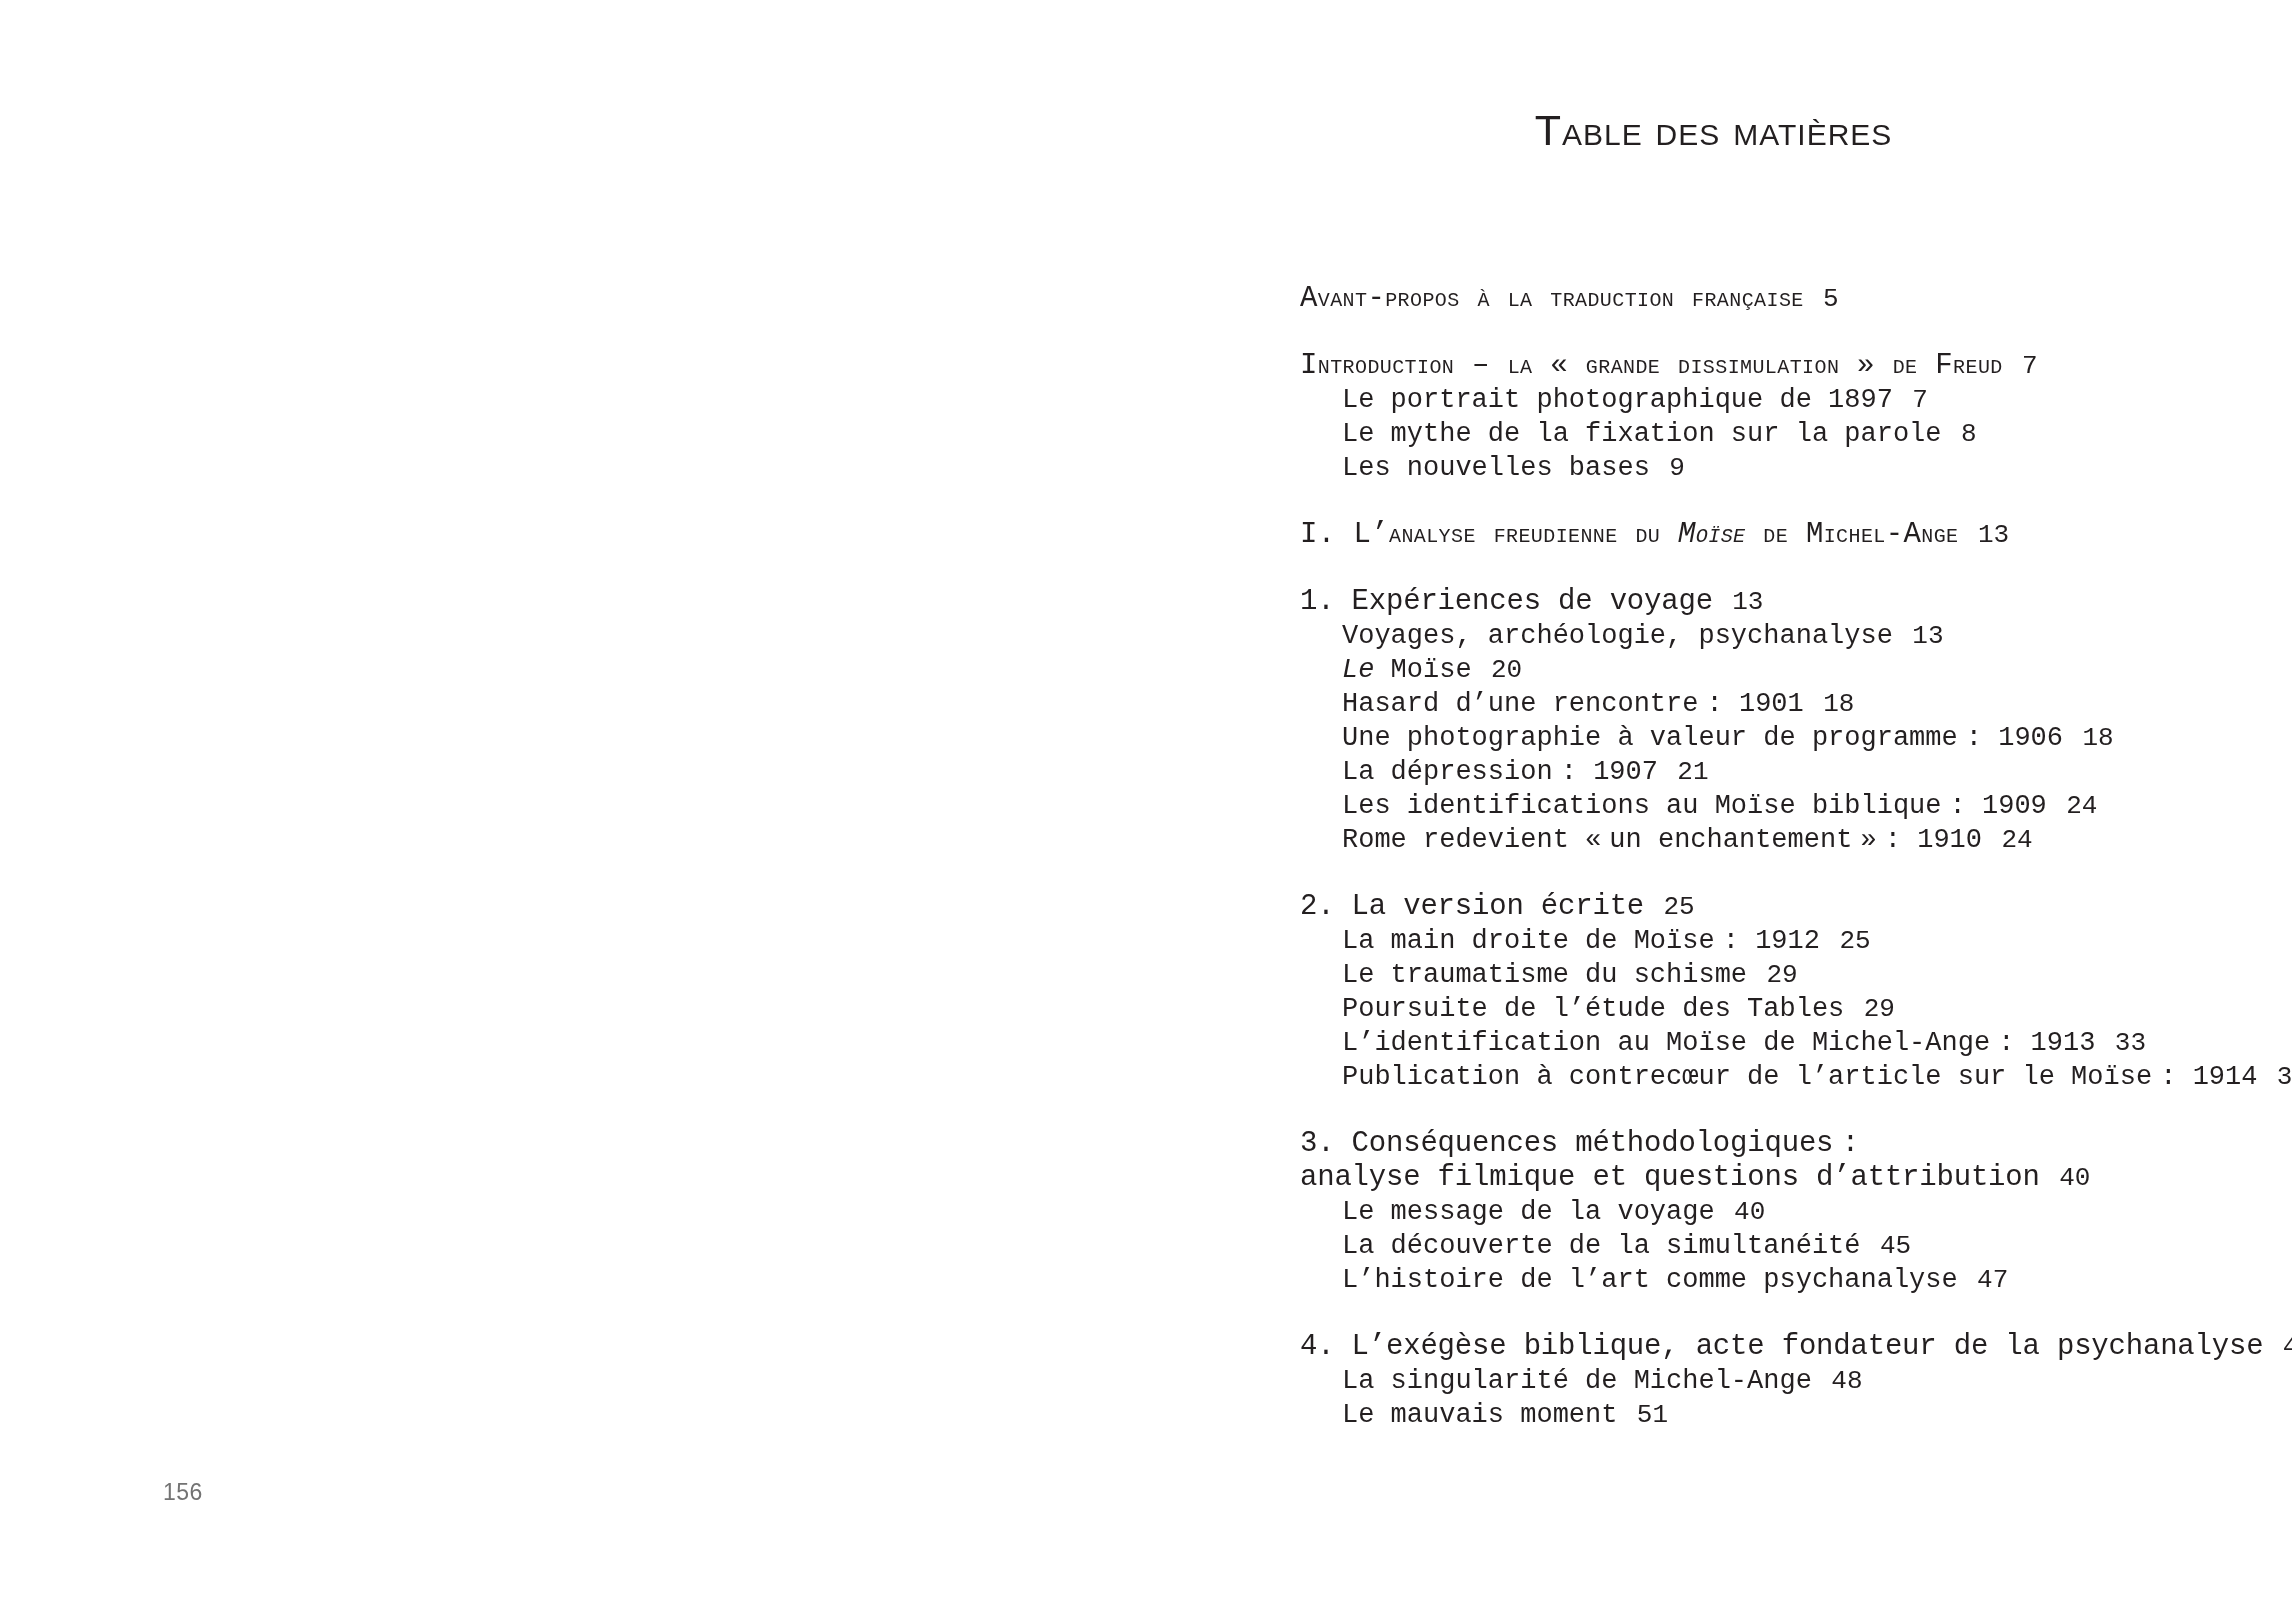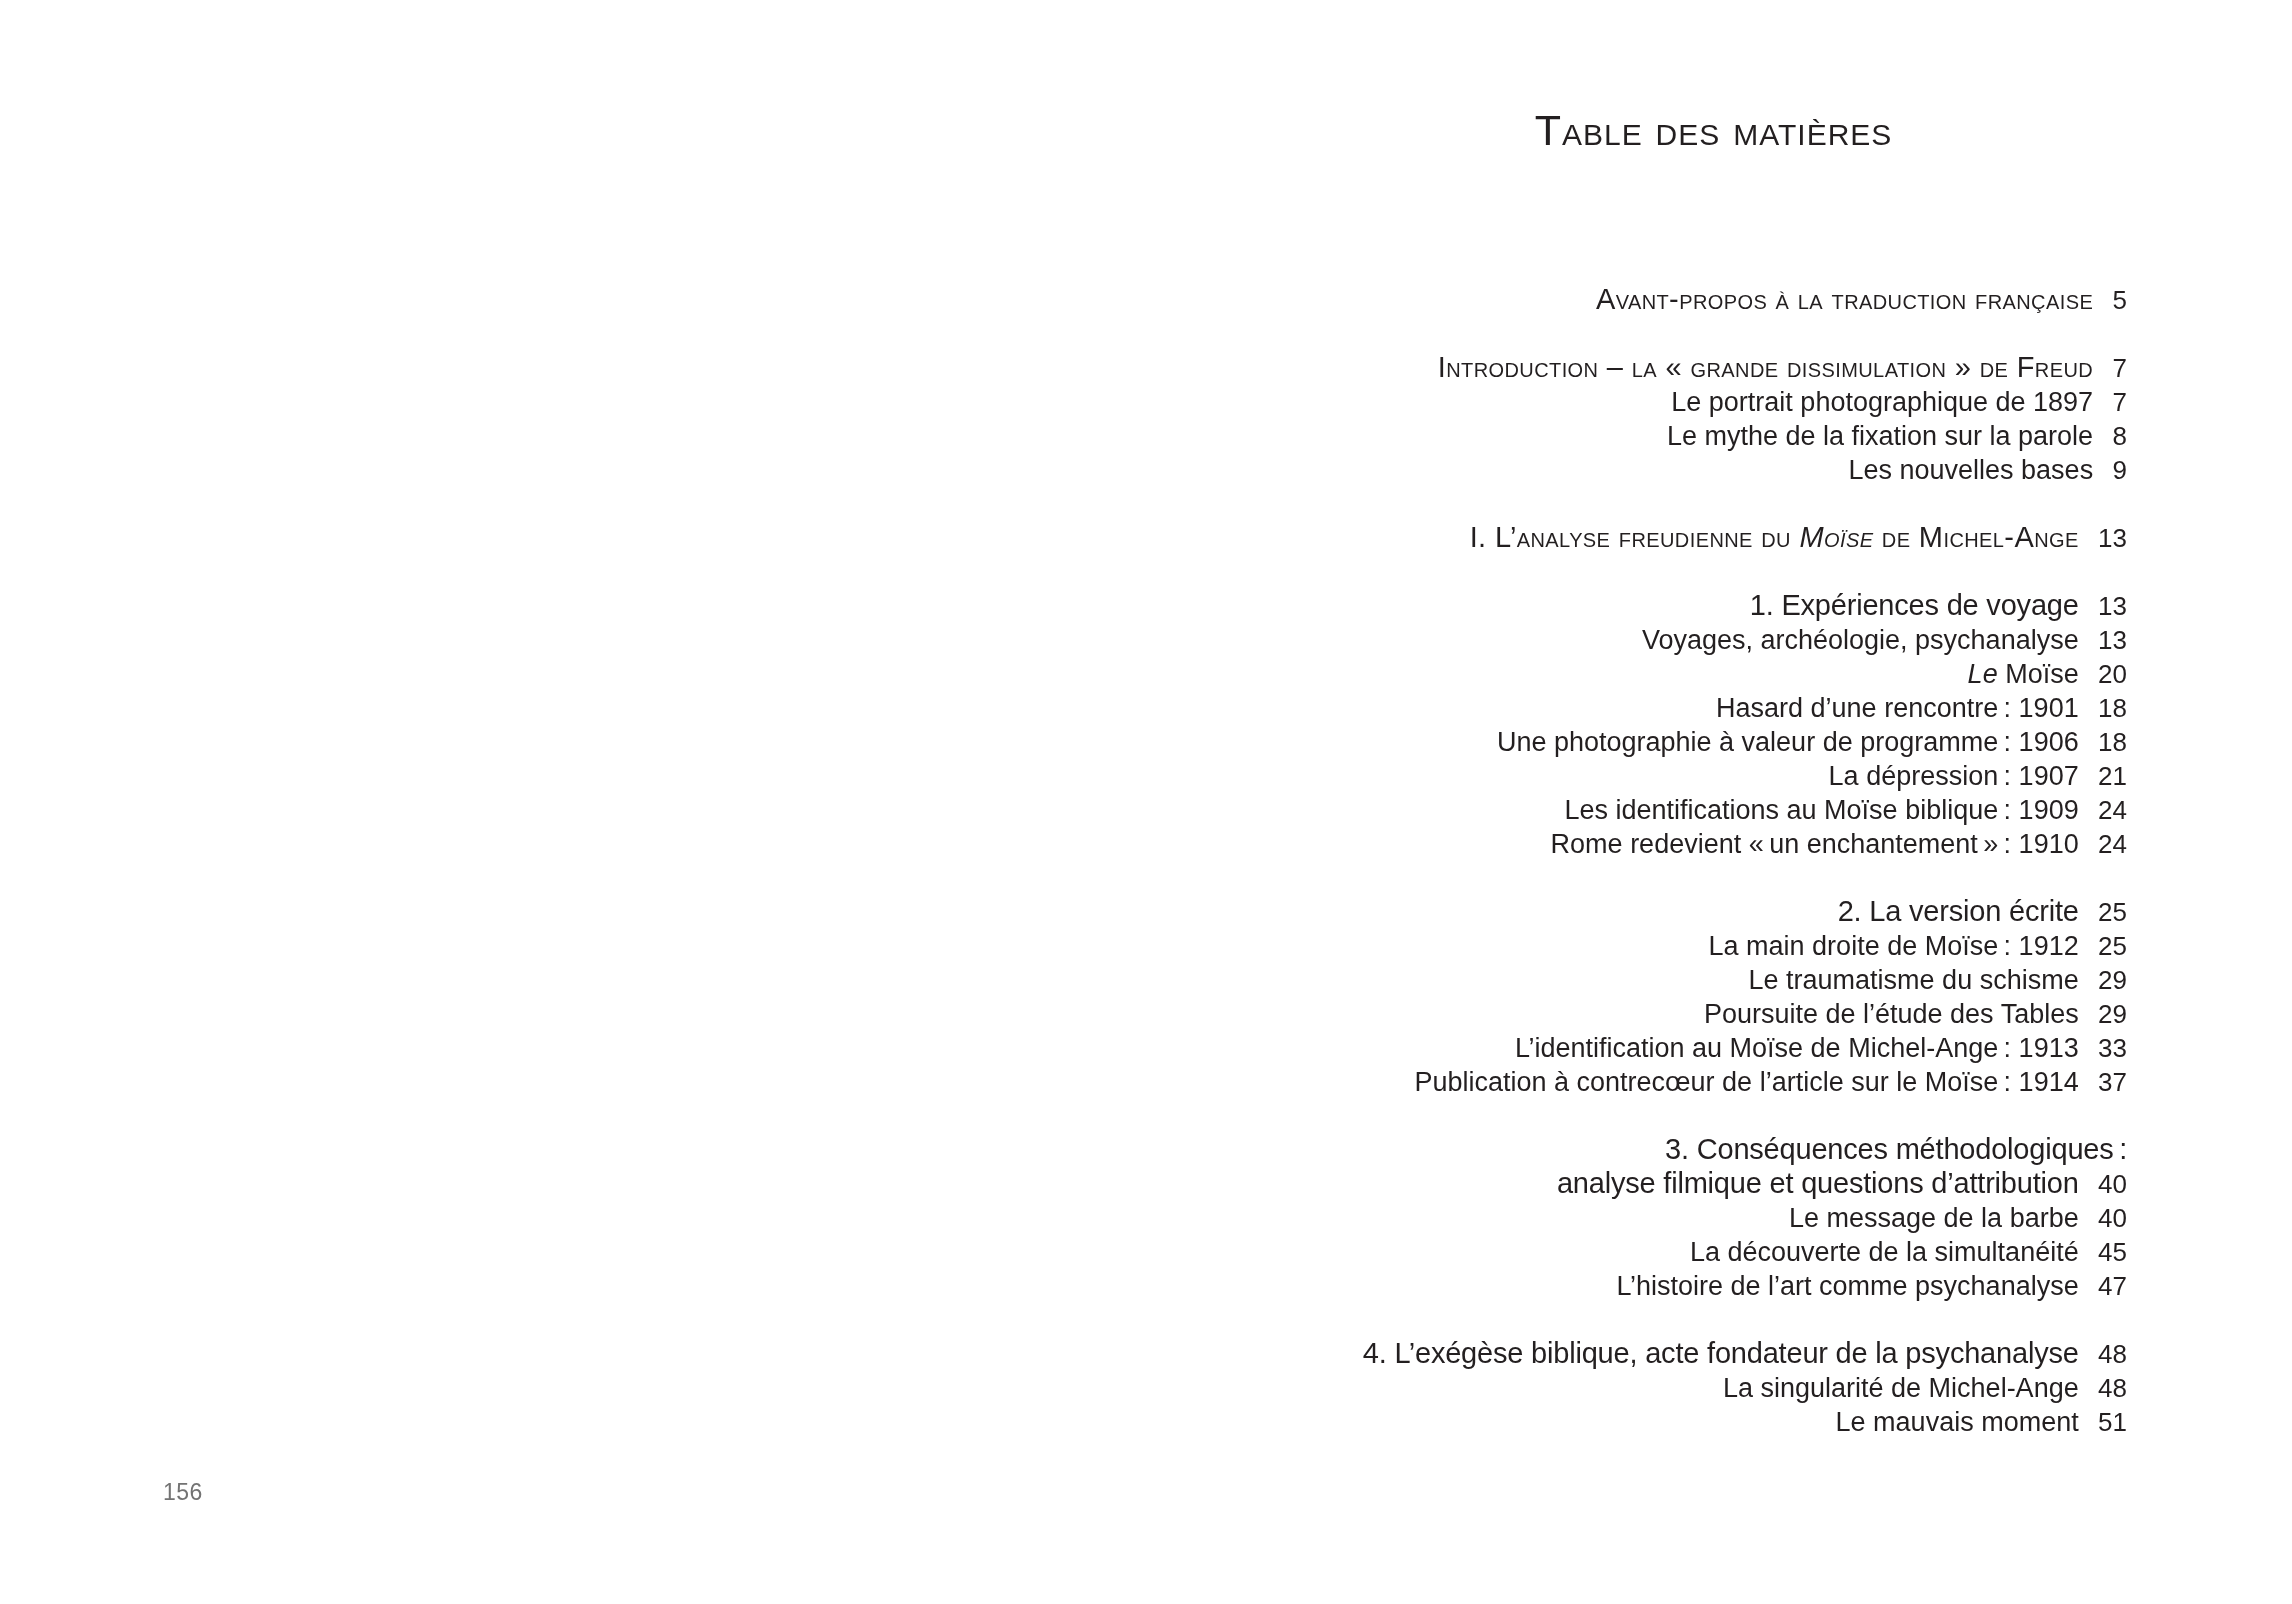--- a/index.html
+++ b/index.html
@@ -23,24 +23,25 @@
     color: #231f20;
     white-space: nowrap;
   }
 
   .toc {
     position: absolute;
     left: 1300px; top: 282px; width: 827px;
   }
   .row {
     display: flex;
-    justify-content: flex-end;
+    justify-content: flex-start;
     align-items: baseline;
     line-height: 34px;
     white-space: nowrap;
+    font-family: Liberation Mono, monospace;
   }
   .row.gap { margin-top: 33px; }
 
   .row .label { flex: 0 1 auto; overflow: visible; }
   .row.part .label {
     font-size: 29px;
     font-variant: small-caps;
     letter-spacing: 0.4px;
   }
   .row.section .label { font-size: 29px; letter-spacing: -0.2px; }
@@ -150,21 +151,21 @@
         <span class="pagenum">37</span>
       </div>
       <div class="row section gap">
         <span class="label"><span>3. Conséquences méthodologiques :</span></span>
       </div>
       <div class="row section">
         <span class="label"><span>analyse filmique et questions d’attribution</span></span>
         <span class="pagenum">40</span>
       </div>
       <div class="row sub">
-        <span class="label"><span>Le message de la barbe</span></span>
+        <span class="label"><span>Le message de la voyage</span></span>
         <span class="pagenum">40</span>
       </div>
       <div class="row sub">
         <span class="label"><span>La découverte de la simultanéité</span></span>
         <span class="pagenum">45</span>
       </div>
       <div class="row sub">
         <span class="label"><span>L’histoire de l’art comme psychanalyse</span></span>
         <span class="pagenum">47</span>
       </div>

